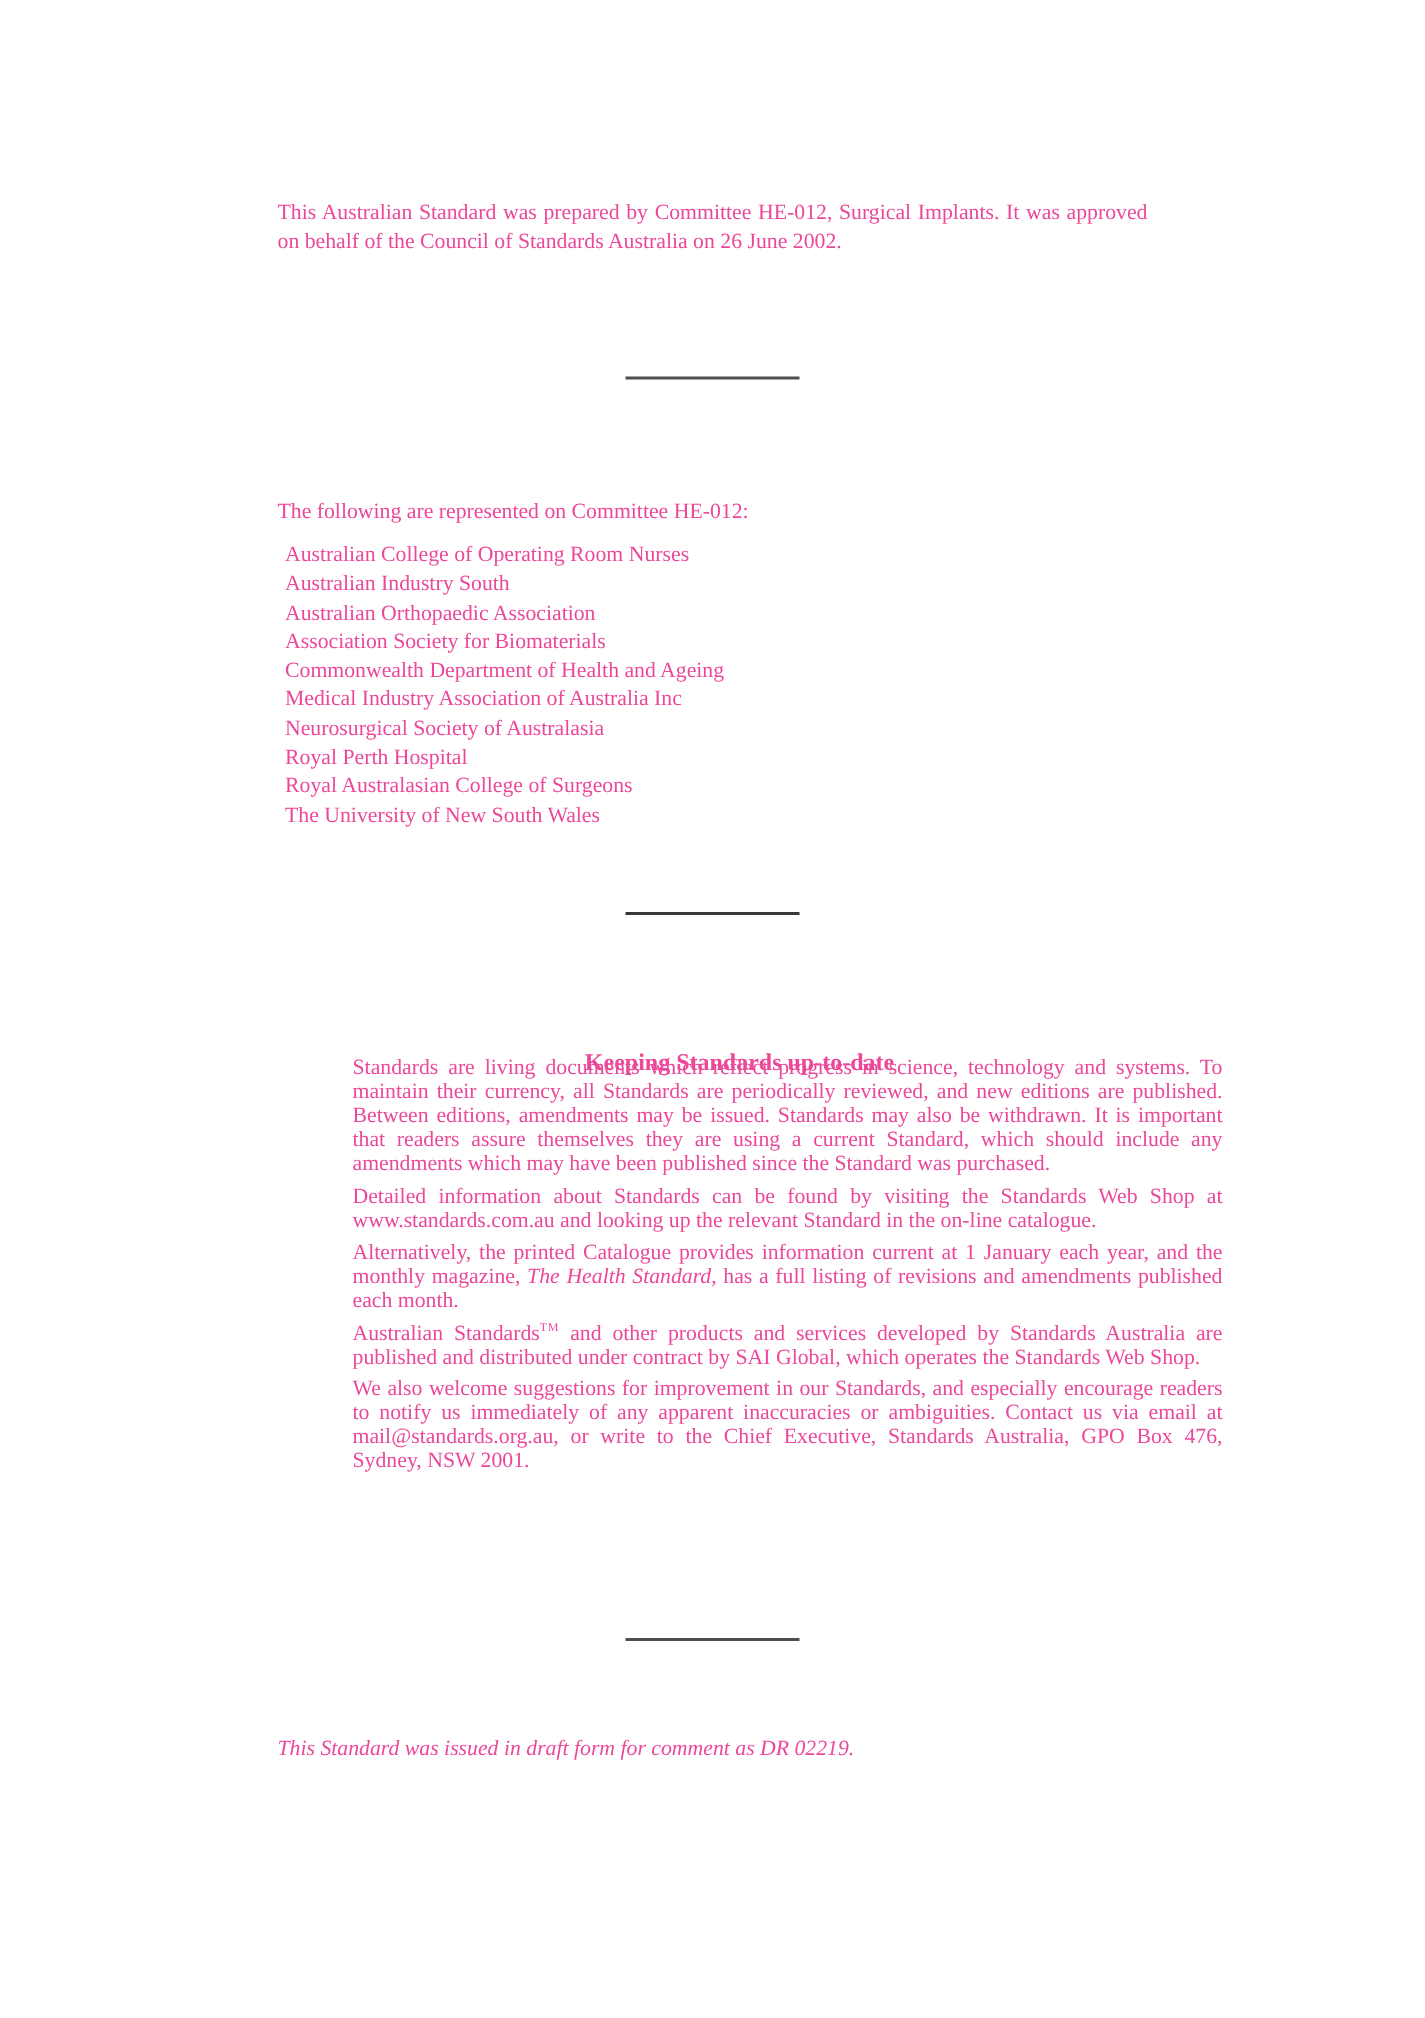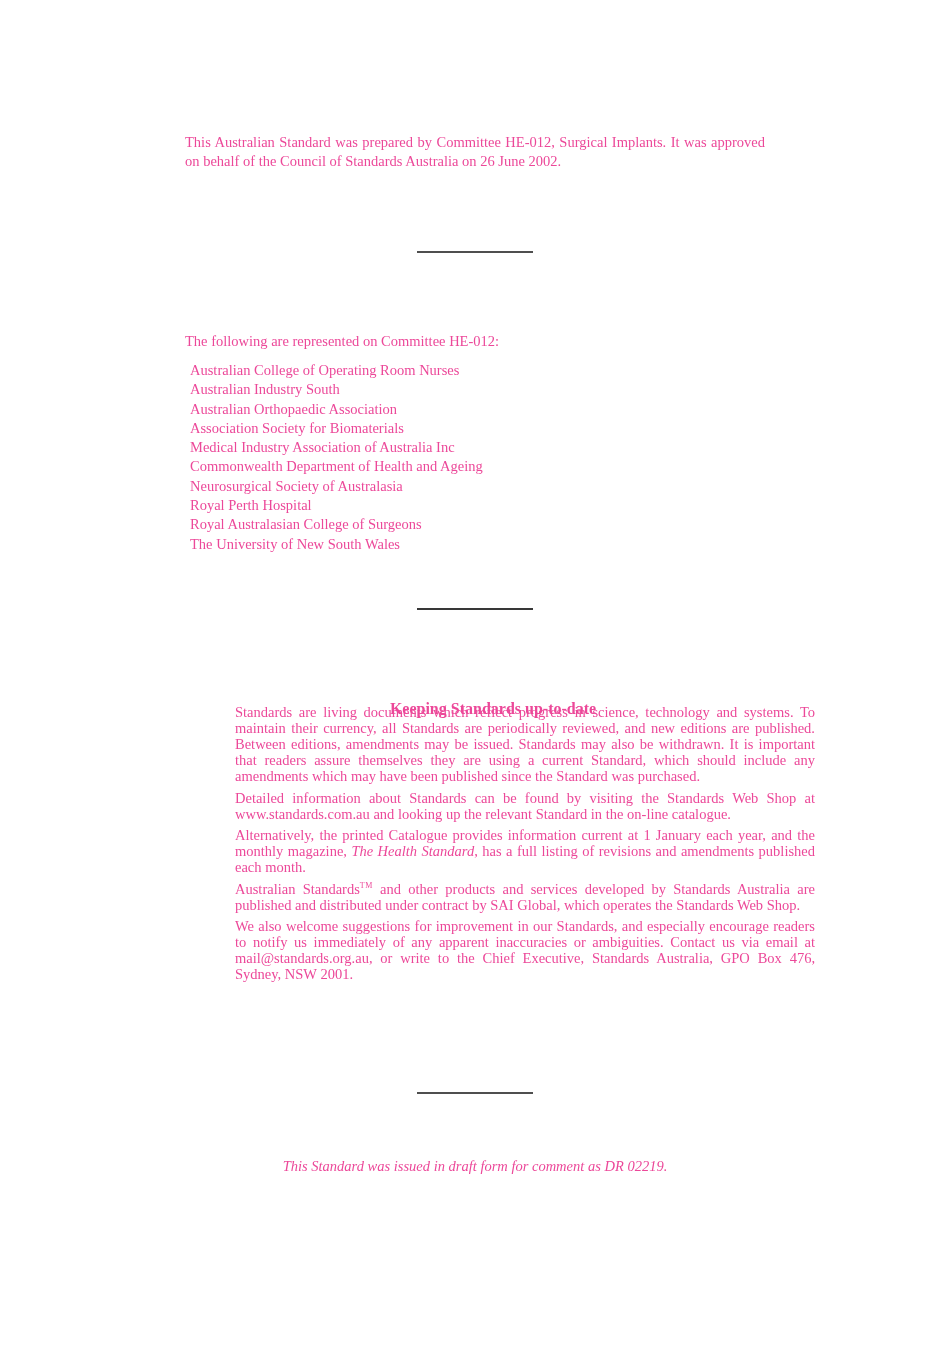--- a/index.html
+++ b/index.html
@@ -73,21 +73,20 @@
     vertical-align: super;
     line-height: 0;
     letter-spacing: 0.5px;
   }
   .footer-note {
     position: absolute;
     left: 185px;
     top: 1157px;
     width: 580px;
     margin: 0;
-    text-align: center;
     font-style: italic;
     font-size: 14.5px;
     line-height: 19px;
   }
 </style>
 </head>
 <body>
 
 <div class="page">
 
@@ -95,22 +94,22 @@
 
   <div class="divider divider-1"></div>
 
   <p class="para committee-heading">The following are represented on Committee HE-012:</p>
 
   <div class="member-list">
     <div class="member">Australian College of Operating Room Nurses</div>
     <div class="member">Australian Industry South</div>
     <div class="member">Australian Orthopaedic Association</div>
     <div class="member">Association Society for Biomaterials</div>
+    <div class="member">Commonwealth Department of Health and Ageing</div>
     <div class="member">Medical Industry Association of Australia Inc</div>
-    <div class="member">Commonwealth Department of Health and Ageing</div>
     <div class="member">Neurosurgical Society of Australasia</div>
     <div class="member">Royal Perth Hospital</div>
     <div class="member">Royal Australasian College of Surgeons</div>
     <div class="member">The University of New South Wales</div>
   </div>
 
   <div class="divider divider-2"></div>
 
   <h2 class="keeping-title">Keeping Standards up-to-date</h2>
 

